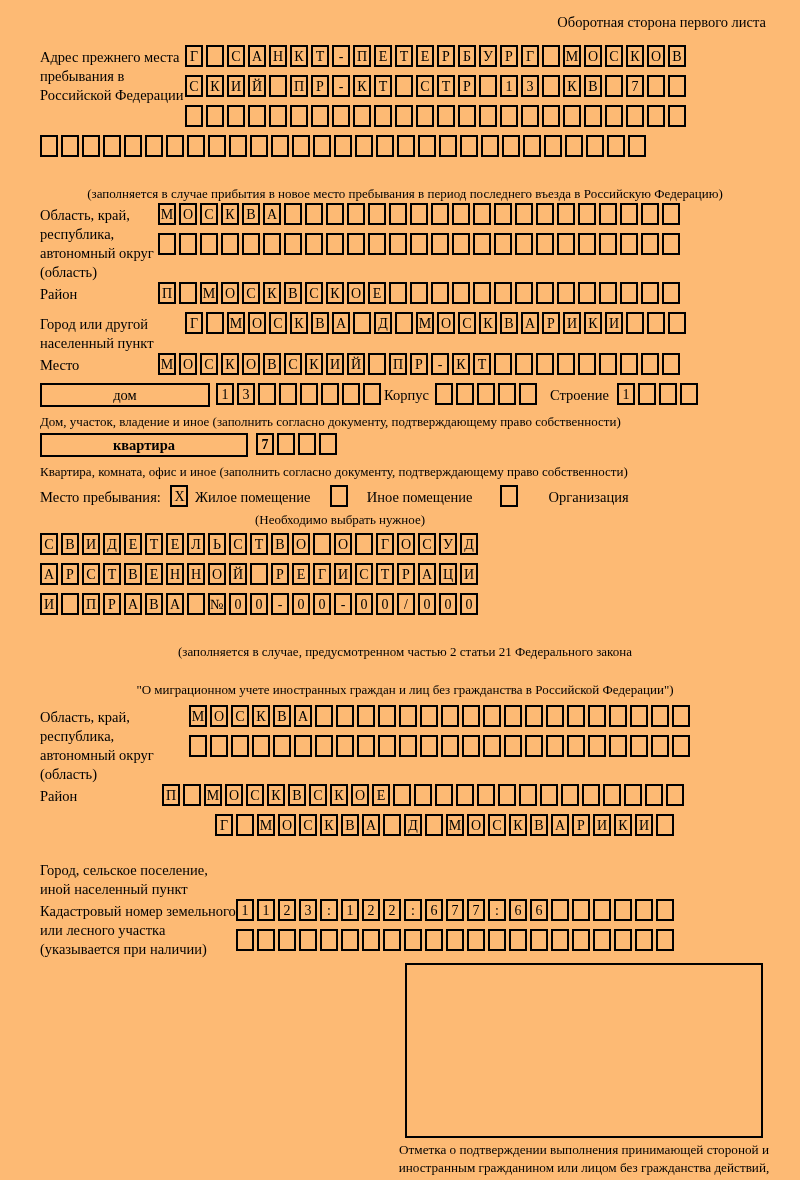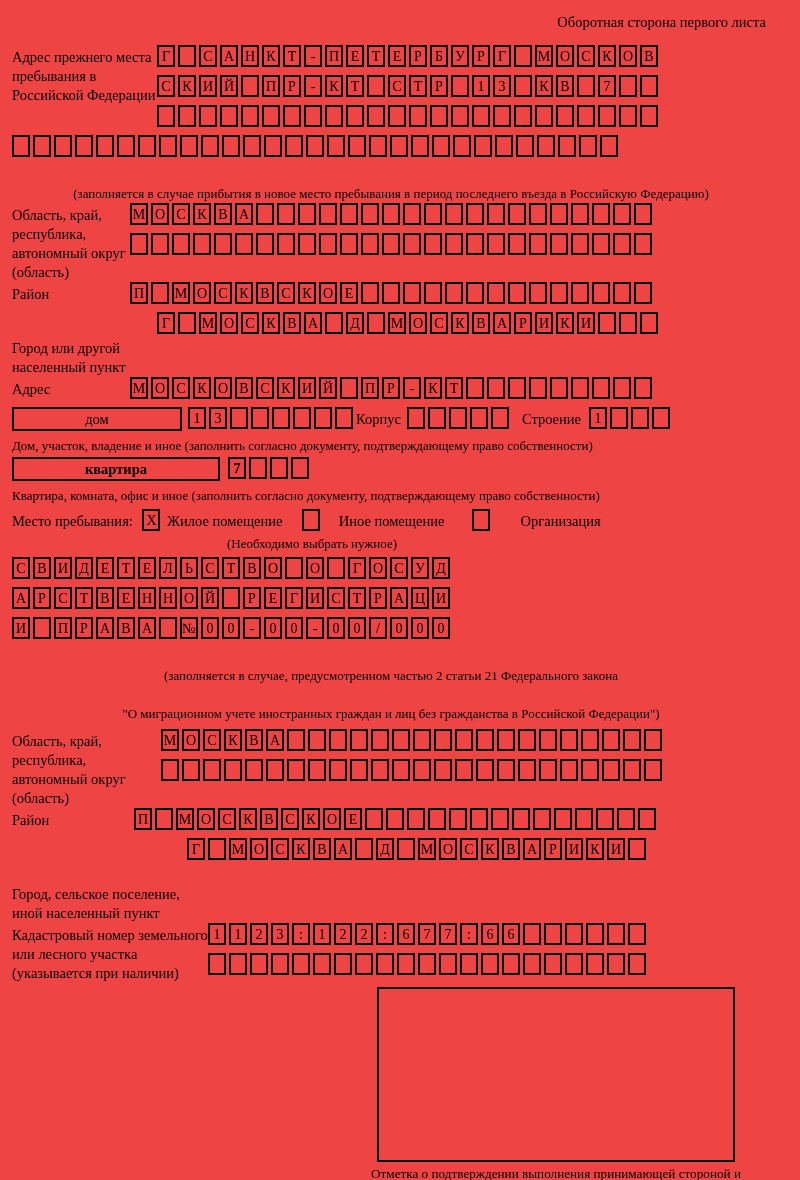--- a/index.html
+++ b/index.html
@@ -1,20 +1,20 @@
 <!DOCTYPE html>
 <html><head>
 <meta charset="utf-8">
 <style>
   * { margin:0; padding:0; box-sizing:border-box; }
   body { background:#ffffff; }
   .page {
-    width:800px; height:1180px; background:#ef4444; color:#000;
+    width:800px; height:1180px; background:#fdba74; color:#000;
     font-family:"Liberation Serif","DejaVu Serif",serif;
-    font-size:14.5px; padding:14px 30px 10px 12px; overflow:hidden; position:relative;
+    font-size:14.5px; padding:14px 30px 10px 40px; overflow:hidden; position:relative;
   }
   .hdr-note { text-align:right; font-size:14.5px; padding-right:4px; }
   .frow { display:flex; align-items:flex-start; }
   .lblcol { flex:none; line-height:19px; padding-top:3px; }
   .gridcol { flex:none; }
   .gridrow { white-space:nowrap; height:30px; }
   .cell {
     display:inline-block; width:18px; height:22px;
     border:2px solid #000; margin-right:3px;
     font-size:14px; line-height:19px; text-align:center; vertical-align:top;
@@ -58,26 +58,26 @@
       <div class="gridrow"><span class="cell"></span><span class="cell"></span><span class="cell"></span><span class="cell"></span><span class="cell"></span><span class="cell"></span><span class="cell"></span><span class="cell"></span><span class="cell"></span><span class="cell"></span><span class="cell"></span><span class="cell"></span><span class="cell"></span><span class="cell"></span><span class="cell"></span><span class="cell"></span><span class="cell"></span><span class="cell"></span><span class="cell"></span><span class="cell"></span><span class="cell"></span><span class="cell"></span><span class="cell"></span><span class="cell"></span><span class="cell"></span></div>
     </div>
   </div>
 
   <div class="frow">
     <div class="lblcol" style="width:118px;">Район</div>
     <div class="gridrow"><span class="cell">П</span><span class="cell"></span><span class="cell">М</span><span class="cell">О</span><span class="cell">С</span><span class="cell">К</span><span class="cell">В</span><span class="cell">С</span><span class="cell">К</span><span class="cell">О</span><span class="cell">Е</span><span class="cell"></span><span class="cell"></span><span class="cell"></span><span class="cell"></span><span class="cell"></span><span class="cell"></span><span class="cell"></span><span class="cell"></span><span class="cell"></span><span class="cell"></span><span class="cell"></span><span class="cell"></span><span class="cell"></span><span class="cell"></span></div>
   </div>
 
   <div class="frow">
-    <div class="lblcol" style="width:145px;margin-top:24px;">Город или другой населенный пункт</div>
+    <div class="lblcol" style="width:145px;">Город или другой населенный пункт</div>
     <div class="gridrow"><span class="cell">Г</span><span class="cell"></span><span class="cell">М</span><span class="cell">О</span><span class="cell">С</span><span class="cell">К</span><span class="cell">В</span><span class="cell">А</span><span class="cell"></span><span class="cell">Д</span><span class="cell"></span><span class="cell">М</span><span class="cell">О</span><span class="cell">С</span><span class="cell">К</span><span class="cell">В</span><span class="cell">А</span><span class="cell">Р</span><span class="cell">И</span><span class="cell">К</span><span class="cell">И</span><span class="cell"></span><span class="cell"></span><span class="cell"></span></div>
   </div>
 
   <div class="frow">
-    <div class="lblcol" style="width:118px;">Адрес</div>
+    <div class="lblcol" style="width:118px;">Место</div>
     <div class="gridrow"><span class="cell">М</span><span class="cell">О</span><span class="cell">С</span><span class="cell">К</span><span class="cell">О</span><span class="cell">В</span><span class="cell">С</span><span class="cell">К</span><span class="cell">И</span><span class="cell">Й</span><span class="cell"></span><span class="cell">П</span><span class="cell">Р</span><span class="cell">-</span><span class="cell">К</span><span class="cell">Т</span><span class="cell"></span><span class="cell"></span><span class="cell"></span><span class="cell"></span><span class="cell"></span><span class="cell"></span><span class="cell"></span><span class="cell"></span><span class="cell"></span></div>
   </div>
 
   <div style="white-space:nowrap; height:30px;">
     <span class="labelbox" style="width:170px;">дом</span><span style="display:inline-block; width:6px;"></span><span><span class="cell">1</span><span class="cell">3</span><span class="cell"></span><span class="cell"></span><span class="cell"></span><span class="cell"></span><span class="cell"></span><span class="cell"></span></span><span class="inline-lbl">Корпус</span><span style="display:inline-block; width:6px;"></span><span><span class="cell"></span><span class="cell"></span><span class="cell"></span><span class="cell"></span><span class="cell"></span></span><span style="display:inline-block; width:10px;"></span><span class="inline-lbl">Строение</span><span style="display:inline-block; width:8px;"></span><span><span class="cell">1</span><span class="cell"></span><span class="cell"></span><span class="cell"></span></span>
   </div>
   <div class="caption">Дом, участок, владение и иное (заполнить согласно документу, подтверждающему право собственности)</div>
 
   <div class="mt2" style="white-space:nowrap; height:30px;">
     <span class="labelbox" style="width:208px;">квартира</span><span style="display:inline-block; width:8px;"></span><span><span class="cell">7</span><span class="cell"></span><span class="cell"></span><span class="cell"></span></span>

